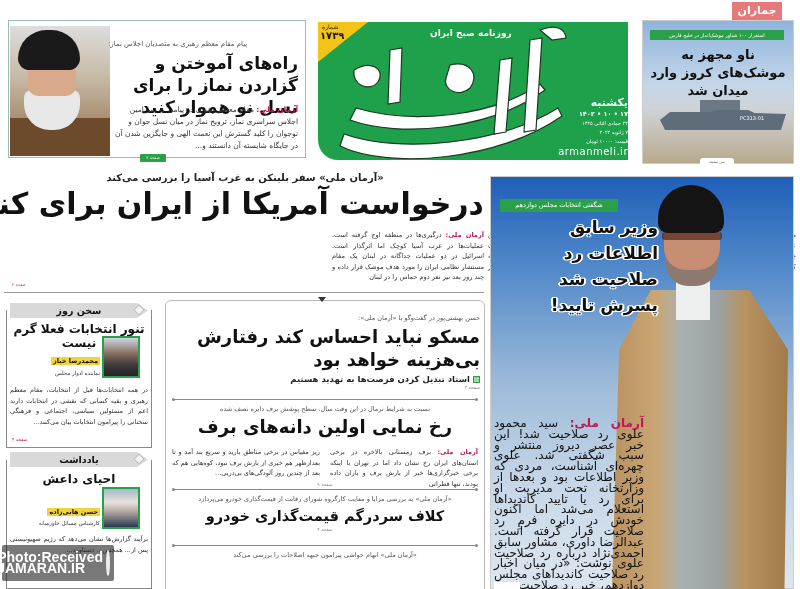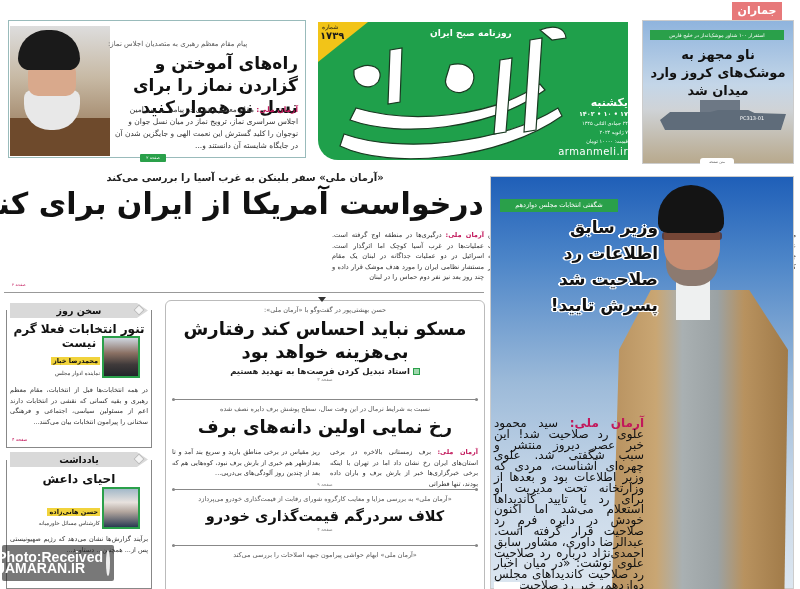--- a/index.html
+++ b/index.html
@@ -158,21 +158,21 @@
 <div class="abs main-title">درخواست آمریکا از ایران برای کنترل تنش</div>
 <div class="abs main-col main-col-1"><span class="src">آرمان ملی:</span><span> درگیری‌ها در منطقه اوج گرفته است. عملیات‌ها در غرب آسیا کوچک اما اثرگذار است. اسرائیل در دو عملیات جداگانه در لبنان یک مقام مستشار نظامی ایران را مورد هدف موشک قرار داده و چند روز بعد نیز نفر دوم حماس را در لبنان</span></div>
 <div class="abs main-col main-col-2">به شهادت رساند. از سوی دیگر البته در تهران تلاش شده تشنج‌هایی ایجاد شود. ظاهرا داعش مسئولیت عملیات در گلزار شهدای کرمان را عهده گرفته است که برخی اعتقاد دارند این گروه تروریستی زخم خورده از ایران در این عملیات</div>
 <div class="abs main-col main-col-3">مستقیما مامور اسرائیل بوده تا القای ناامنی در تهران را عهده گیرد. از سوی دیگر در دریای سرخ نیز شرایط چندان آرام نیست و به ائتلاف موسوم به حمایت از کشتی‌های اسرائیل در برابر حمله‌های یمن توانسته...</div>
 <div class="abs page-tag-small">صفحه ۲</div>
 <div class="abs rule rule-main"></div>
 
 <div class="abs center-box"></div>
 <div class="abs center-arrow"></div>
 
-<div class="abs story" style="top:306px;">
+<div class="abs story" style="top:314px;text-align:right;">
   <div class="story-kicker">حسن بهشتی‌پور در گفت‌وگو با «آرمان ملی»:</div>
   <div class="story-title" style="margin-top:3px;">مسکو نباید احساس کند رفتارش بی‌هزینه خواهد بود</div>
   <div class="story-sub" style="margin-top:3px;"><span class="sq"></span><span>استاد تبدیل کردن فرصت‌ها به تهدید هستیم</span></div>
   <div class="story-page">صفحه ۳</div>
 </div>
 <div class="abs story-rule" style="top:399px;"></div>
 
 <div class="abs story" style="top:405px;">
   <div class="story-kicker">نسبت به شرایط نرمال در این وقت سال، سطح پوشش برف دایره نصف شده</div>
   <div class="story-title" style="margin-top:2px;">رخ نمایی اولین دانه‌های برف</div>

